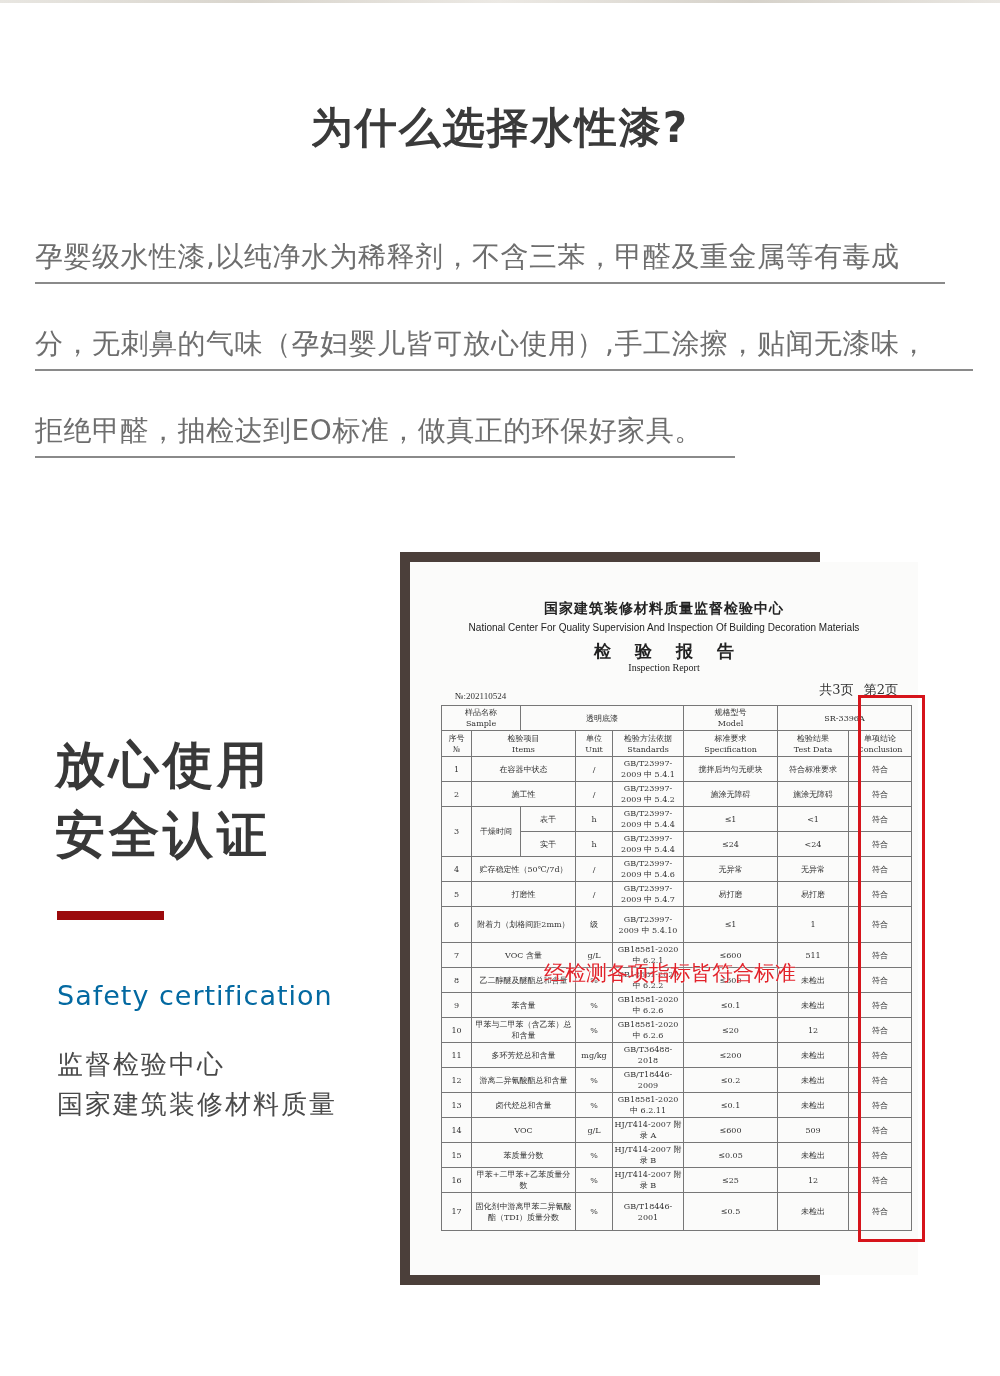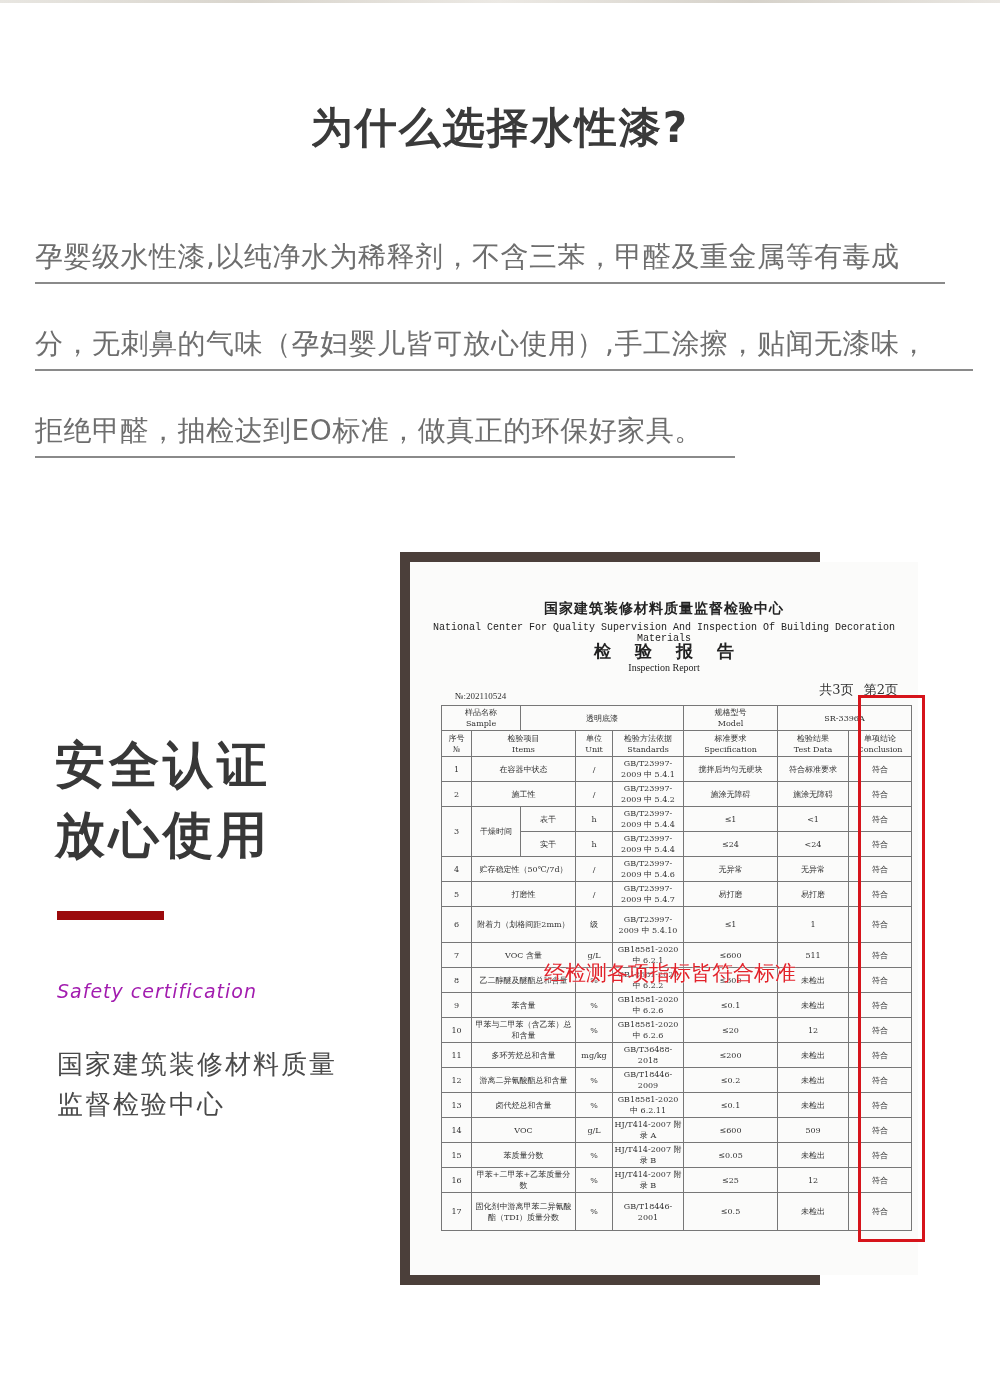--- a/index.html
+++ b/index.html
@@ -8,28 +8,28 @@
 
   .top-strip { position: absolute; left: 0; top: 0; width: 1000px; height: 3px; background: linear-gradient(90deg,#e8e6e1,#d9d5cd,#ece9e4,#d6d2ca,#e9e6e1); }
 
   .title { position: absolute; top: 100px; left: 0; width: 1000px; text-align: center; font-size: 42px; font-weight: bold; color: #3a3a3a; letter-spacing: 2px; }
 
   .para-line { position: absolute; left: 35px; font-size: 28px; color: #6e6e6e; white-space: nowrap; letter-spacing: 0.5px; }
   .para-rule { position: absolute; left: 35px; height: 2px; background: #8a8a8a; }
 
   .cert-heading { position: absolute; left: 55px; top: 730px; font-size: 50px; font-weight: bold; color: #383838; line-height: 70px; letter-spacing: 4px; }
   .red-bar { position: absolute; left: 57px; top: 911px; width: 107px; height: 9px; background: #9b0a0c; }
-  .cert-en { position: absolute; left: 57px; top: 980px; font-size: 19px; color: #a21caf; letter-spacing: 1px; font-style: italic; }
+  .cert-en { position: absolute; left: 57px; top: 980px; font-size: 27px; color: #0369a1; letter-spacing: 1px; }
   .cert-org { position: absolute; left: 57px; top: 1044px; font-size: 26px; color: #4a4a4a; line-height: 40px; letter-spacing: 2px; }
 
   .frame { position: absolute; left: 400px; top: 552px; width: 420px; height: 733px; background: #4b3f3a; }
   .paper { position: absolute; left: 10px; top: 10px; width: 508px; height: 713px; background: #fbfbfa; }
 
   .doc-cn { position: absolute; left: 0; width: 100%; top: 38px; text-align: center; font-family: "DejaVu Serif", serif; font-weight: bold; font-size: 14px; color: #222; letter-spacing: 1px; }
-  .doc-en { position: absolute; left: 0; width: 100%; top: 60px; text-align: center; font-family: Liberation Mono, monospace; font-size: 10px; color: #222; }
+  .doc-en { position: absolute; left: 0; width: 100%; top: 60px; text-align: center; font-family: Liberation Sans, sans-serif; font-size: 10px; color: #222; }
   .doc-rep-cn { position: absolute; left: 0; width: 100%; top: 78px; text-align: center; font-family: "DejaVu Serif", serif; font-weight: bold; font-size: 17px; color: #222; word-spacing: 10px; }
   .doc-rep-cn span { margin: 0 12px; }
   .doc-rep-en { position: absolute; left: 0; width: 100%; top: 100px; text-align: center; font-family: "Liberation Serif", serif; font-size: 10px; color: #222; }
   .doc-no { position: absolute; left: 45px; top: 129px; font-family: "Liberation Serif", serif; font-size: 9px; color: #333; }
   .doc-page { position: absolute; right: 20px; top: 119px; font-family: "DejaVu Serif", serif; font-size: 13px; color: #333; word-spacing: 6px; }
 
   table.report { position: absolute; left: 31px; top: 143px; width: 470px; border-collapse: collapse; font-family: "DejaVu Serif", serif; font-size: 8px; color: #333; table-layout: fixed; }
   table.report td { border: 1px solid #777; text-align: center; vertical-align: middle; line-height: 11px; padding: 1px 1px; }
   table.report tr { height: 25px; }
   table.report tr.h1 { height: 24px; }
@@ -48,28 +48,28 @@
 <h1 class="title">为什么选择水性漆?</h1>
 
 <div class="para-line" style="top:238px;">孕婴级水性漆,以纯净水为稀释剂，不含三苯，甲醛及重金属等有毒成</div>
 <div class="para-rule" style="top:282px; width:910px;"></div>
 <div class="para-line" style="top:325px;">分，无刺鼻的气味（孕妇婴儿皆可放心使用）,手工涂擦，贴闻无漆味，</div>
 <div class="para-rule" style="top:369px; width:938px;"></div>
 <div class="para-line" style="top:412px;">拒绝甲醛，抽检达到EO标准，做真正的环保好家具。</div>
 <div class="para-rule" style="top:456px; width:700px;"></div>
 
 <div class="cert-heading">
+  <div>放心使用</div>
   <div>安全认证</div>
-  <div>放心使用</div>
 </div>
 <div class="red-bar"></div>
 <div class="cert-en">Safety certification</div>
 <div class="cert-org">
+  <div>监督检验中心</div>
   <div>国家建筑装修材料质量</div>
-  <div>监督检验中心</div>
 </div>
 
 <div class="frame">
   <div class="paper">
     <div class="doc-cn">国家建筑装修材料质量监督检验中心</div>
     <div class="doc-en">National Center For Quality Supervision And Inspection Of Building Decoration Materials</div>
     <div class="doc-rep-cn">
       <span>检</span><span>验</span><span>报</span><span>告</span>
     </div>
     <div class="doc-rep-en">Inspection Report</div>

